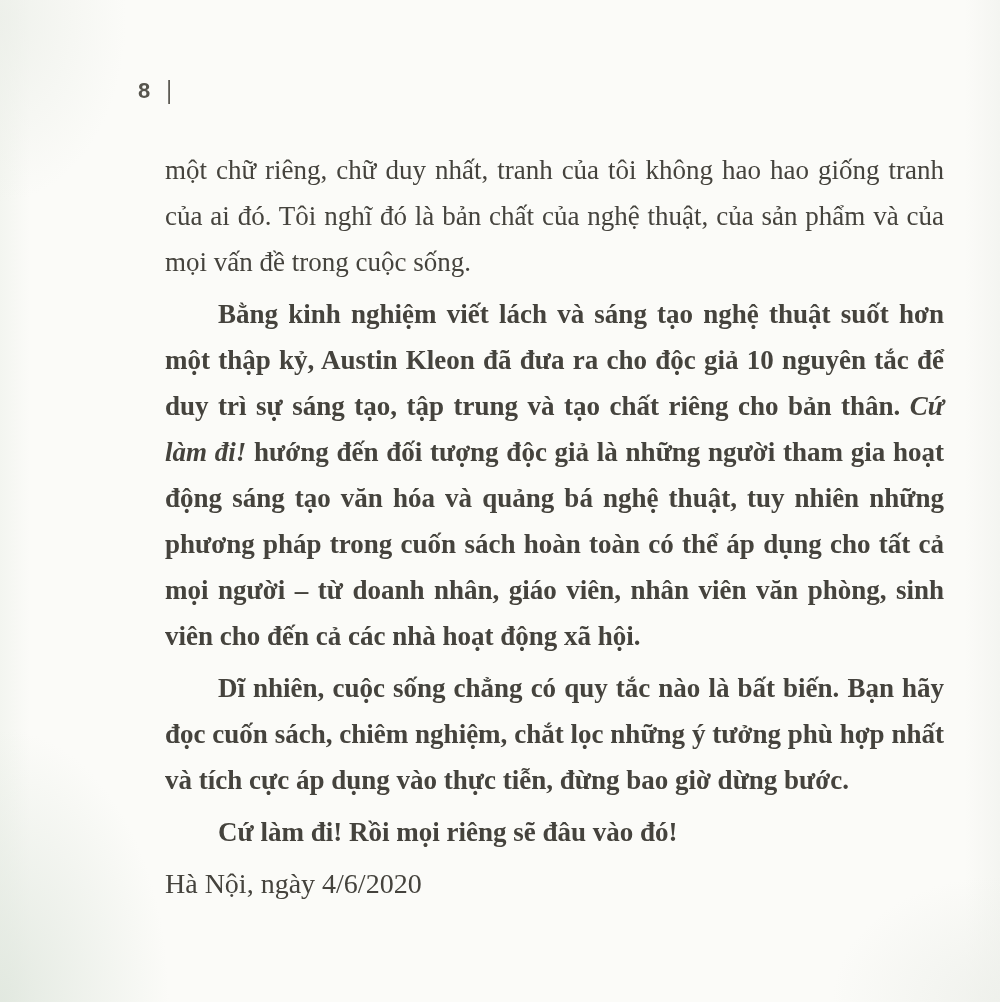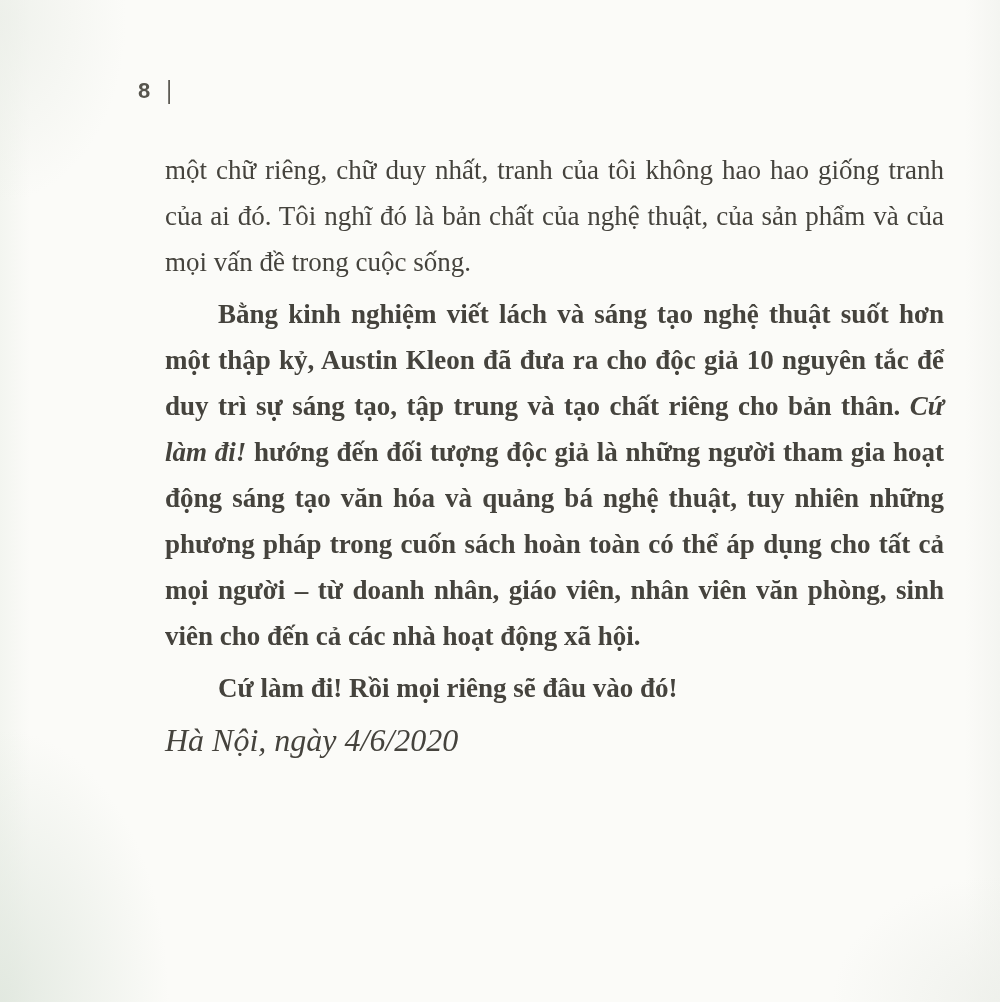--- a/index.html
+++ b/index.html
@@ -60,40 +60,40 @@
   .text-block p.indented {
     text-indent: 53px;
     font-weight: bold;
   }
   .book-title-italic {
     font-style: italic;
   }
   .signature {
     margin-top: 1px;
     text-align: right;
-    font-style: italic;
-    font-size: 32px;
+    font-size: 28px;
   }
 </style>
 </head>
 <body>
 
 <div class="page">
 
   <div class="running-header">
     <span>8</span>
     <span class="sep">|</span>
   </div>
 
   <div class="text-block">
 
     <p>một chữ riêng, chữ duy nhất, tranh của tôi không hao hao giống tranh của ai đó. Tôi nghĩ đó là bản chất của nghệ thuật, của sản phẩm và của mọi vấn đề trong cuộc sống.</p>
 
     <p class="indented"><span>Bằng kinh nghiệm viết lách và sáng tạo nghệ thuật suốt hơn một thập kỷ, Austin Kleon đã đưa ra cho độc giả 10 nguyên tắc để duy trì sự sáng tạo, tập trung và tạo chất riêng cho bản thân. </span><span class="book-title-italic">Cứ làm đi!</span><span> hướng đến đối tượng độc giả là những người tham gia hoạt động sáng tạo văn hóa và quảng bá nghệ thuật, tuy nhiên những phương pháp trong cuốn sách hoàn toàn có thể áp dụng cho tất cả mọi người – từ doanh nhân, giáo viên, nhân viên văn phòng, sinh viên cho đến cả các nhà hoạt động xã hội.</span></p>
 
+    <p class="indented">Dĩ nhiên, cuộc sống chẳng có quy tắc nào là bất biến. Bạn hãy đọc cuốn sách, chiêm nghiệm, chắt lọc những ý tưởng phù hợp nhất và tích cực áp dụng vào thực tiễn, đừng bao giờ dừng bước.</p>
 
     <p class="indented">Cứ làm đi! Rồi mọi riêng sẽ đâu vào đó!</p>
 
     <p class="signature">Hà Nội, ngày 4/6/2020</p>
 
   </div>
 
 </div>
 
 </body></html>

